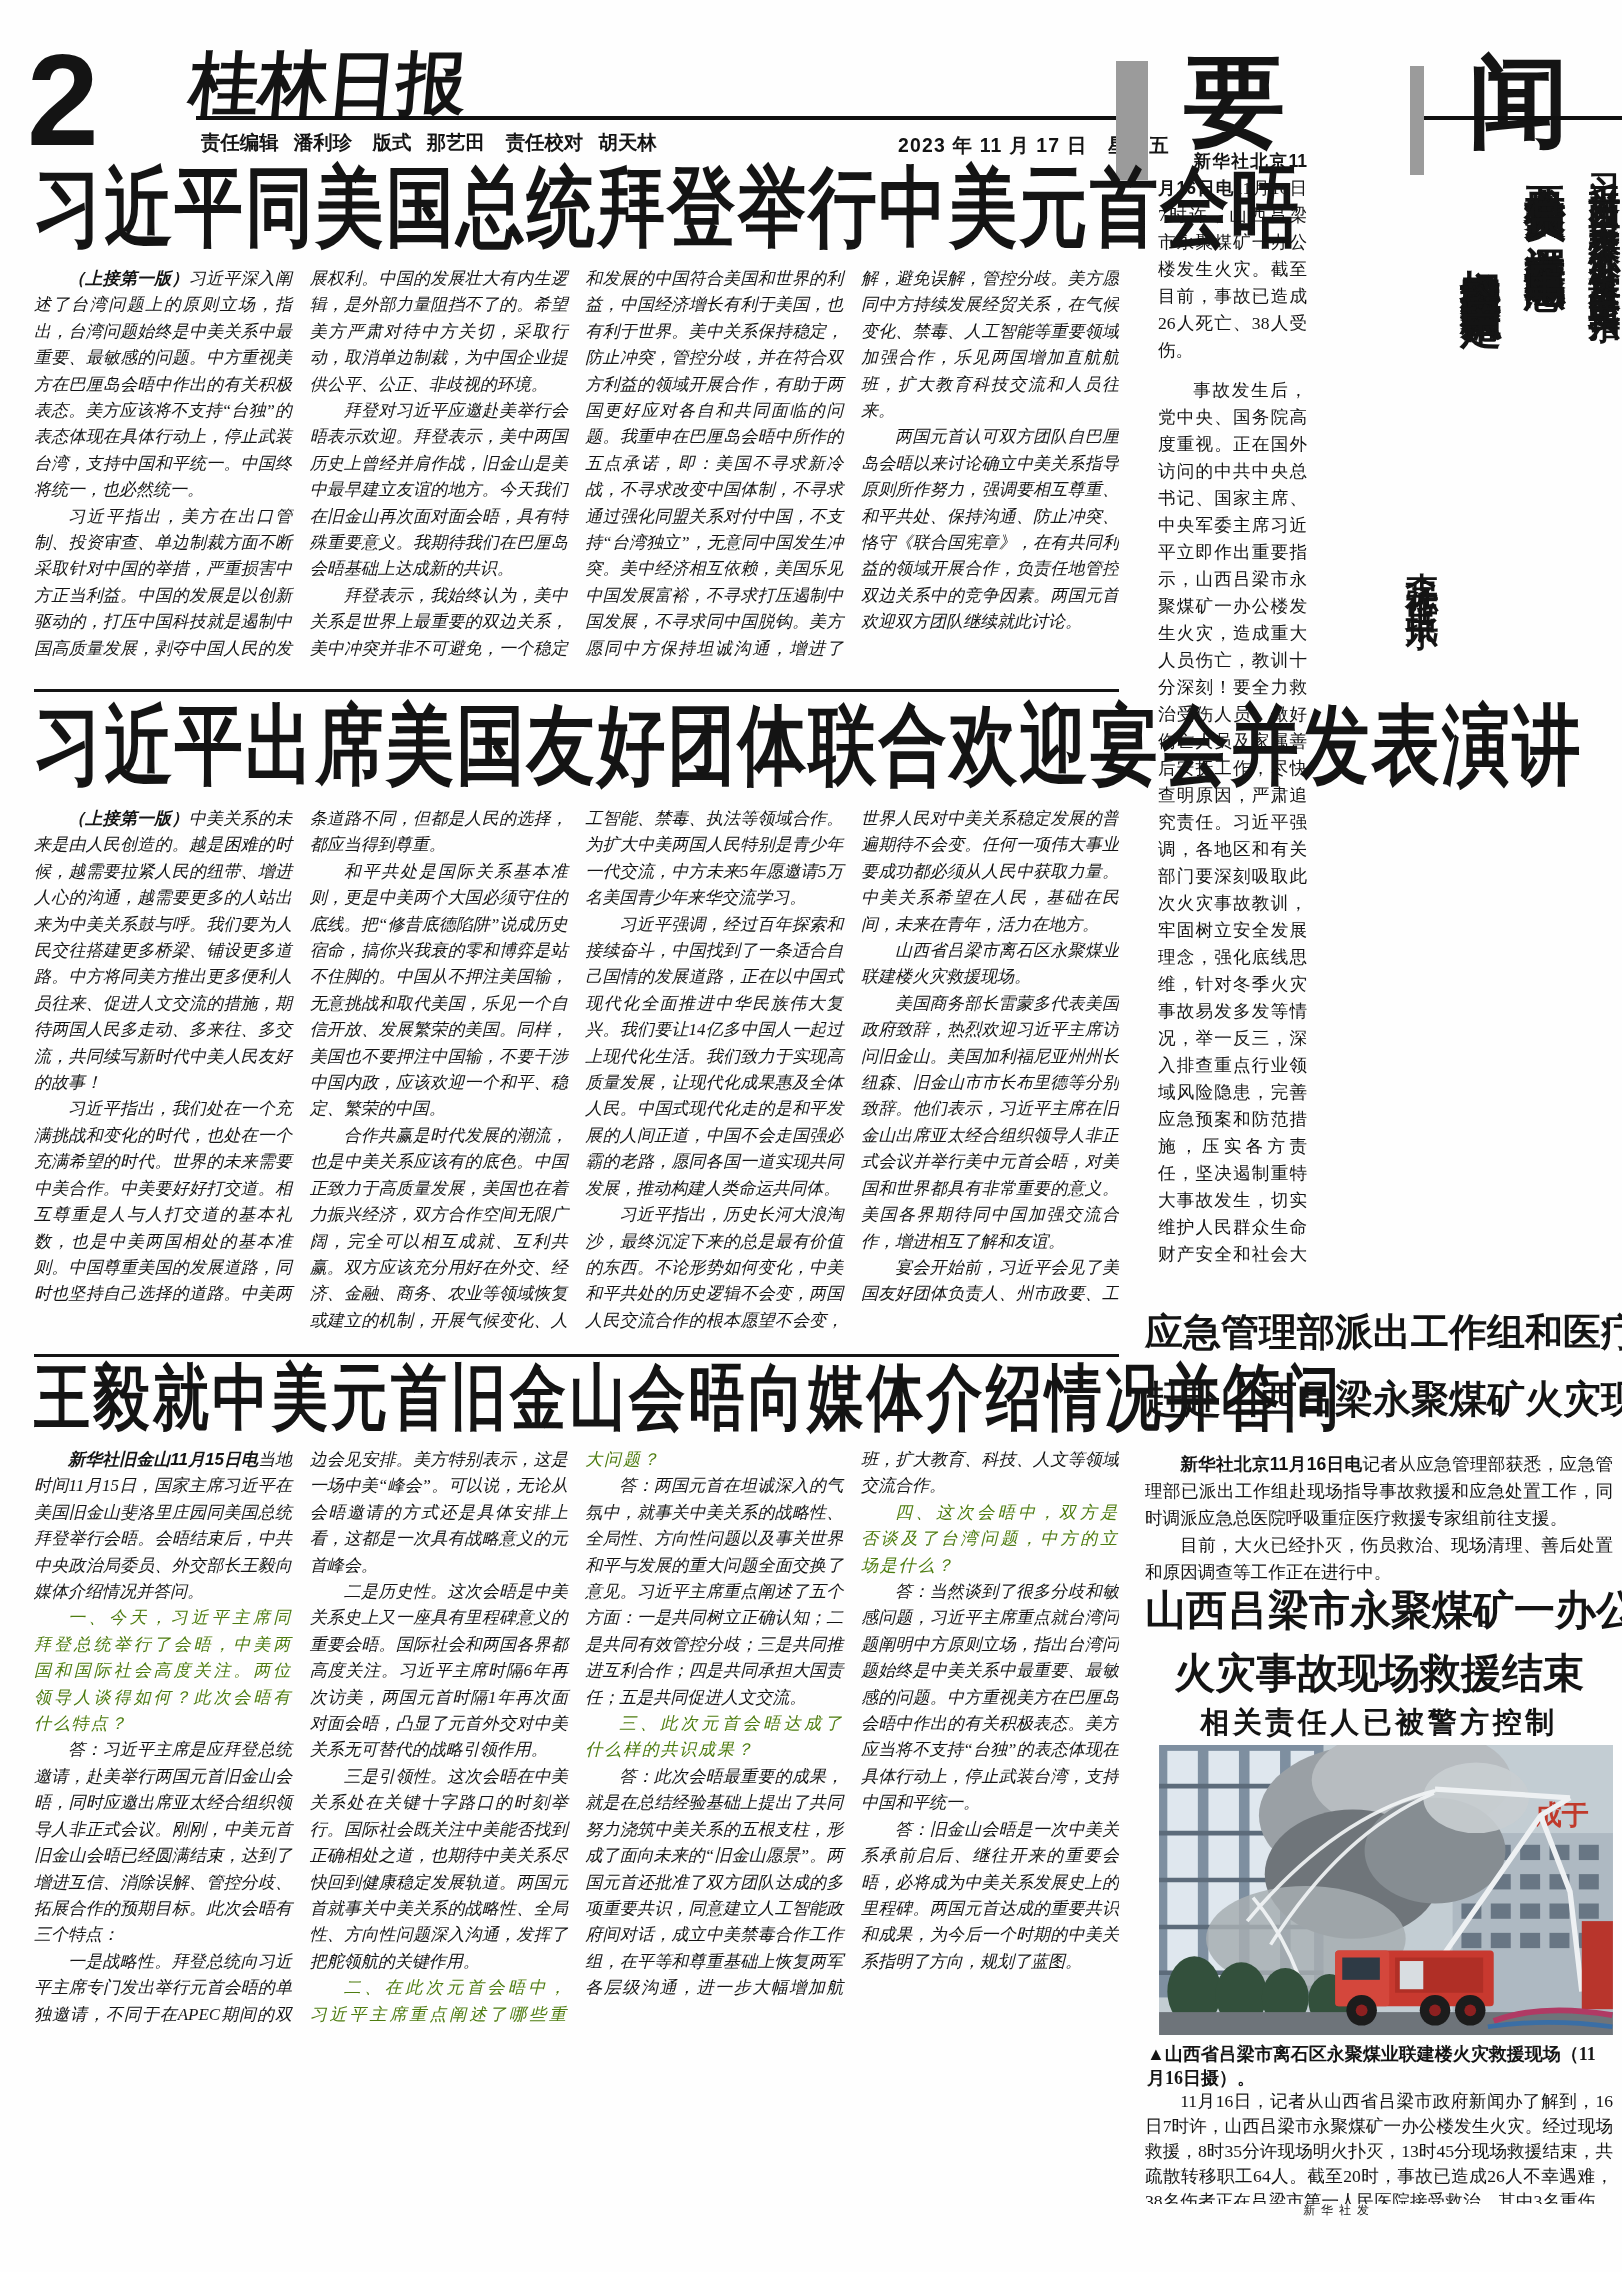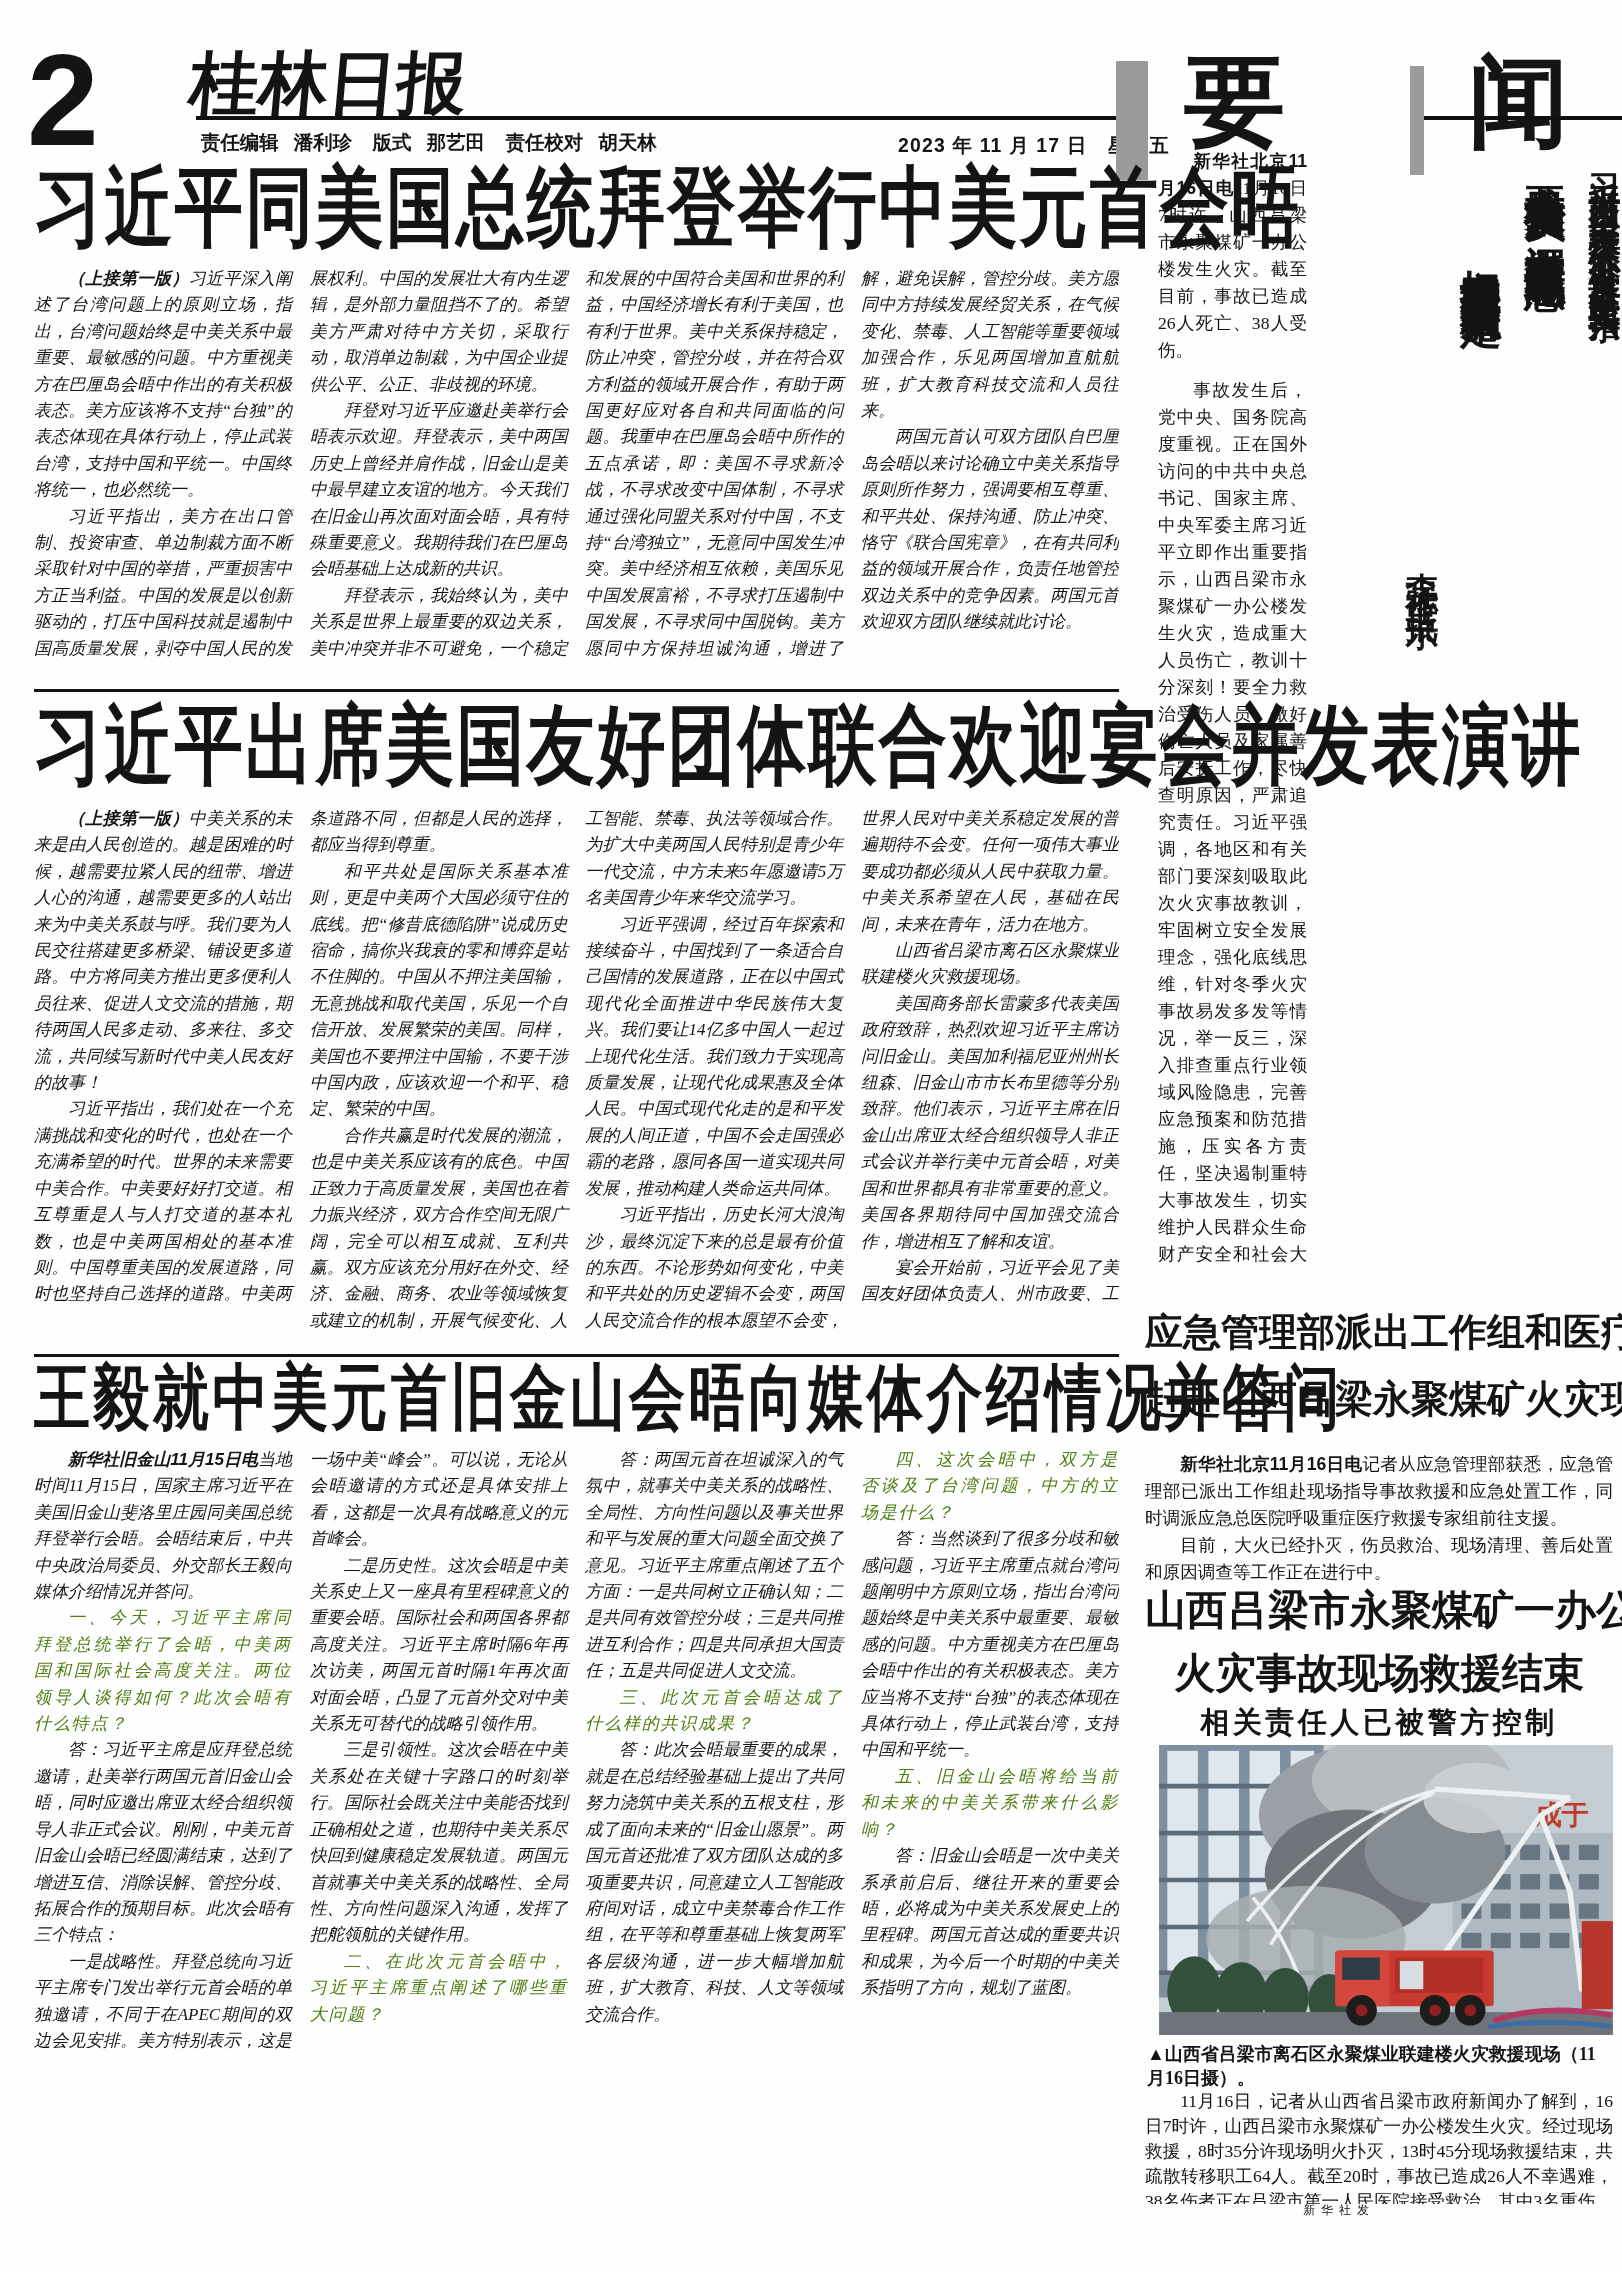--- a/index.html
+++ b/index.html
@@ -130,21 +130,20 @@
     <p>答：习近平主席是应拜登总统邀请，赴美举行两国元首旧金山会晤，同时应邀出席亚太经合组织领导人非正式会议。刚刚，中美元首旧金山会晤已经圆满结束，达到了增进互信、消除误解、管控分歧、拓展合作的预期目标。此次会晤有三个特点：</p>
     <p>一是战略性。拜登总统向习近平主席专门发出举行元首会晤的单独邀请，不同于在APEC期间的双边会见安排。美方特别表示，这是一场中美“峰会”。可以说，无论从会晤邀请的方式还是具体安排上看，这都是一次具有战略意义的元首峰会。</p>
     <p>二是历史性。这次会晤是中美关系史上又一座具有里程碑意义的重要会晤。国际社会和两国各界都高度关注。习近平主席时隔6年再次访美，两国元首时隔1年再次面对面会晤，凸显了元首外交对中美关系无可替代的战略引领作用。</p>
     <p>三是引领性。这次会晤在中美关系处在关键十字路口的时刻举行。国际社会既关注中美能否找到正确相处之道，也期待中美关系尽快回到健康稳定发展轨道。两国元首就事关中美关系的战略性、全局性、方向性问题深入沟通，发挥了把舵领航的关键作用。</p>
     <p class="q">二、在此次元首会晤中，习近平主席重点阐述了哪些重大问题？</p>
     <p>答：两国元首在坦诚深入的气氛中，就事关中美关系的战略性、全局性、方向性问题以及事关世界和平与发展的重大问题全面交换了意见。习近平主席重点阐述了五个方面：一是共同树立正确认知；二是共同有效管控分歧；三是共同推进互利合作；四是共同承担大国责任；五是共同促进人文交流。</p>
     <p class="q">三、此次元首会晤达成了什么样的共识成果？</p>
     <p>答：此次会晤最重要的成果，就是在总结经验基础上提出了共同努力浇筑中美关系的五根支柱，形成了面向未来的“旧金山愿景”。两国元首还批准了双方团队达成的多项重要共识，同意建立人工智能政府间对话，成立中美禁毒合作工作组，在平等和尊重基础上恢复两军各层级沟通，进一步大幅增加航班，扩大教育、科技、人文等领域交流合作。</p>
     <p class="q">四、这次会晤中，双方是否谈及了台湾问题，中方的立场是什么？</p>
     <p>答：当然谈到了很多分歧和敏感问题，习近平主席重点就台湾问题阐明中方原则立场，指出台湾问题始终是中美关系中最重要、最敏感的问题。中方重视美方在巴厘岛会晤中作出的有关积极表态。美方应当将不支持“台独”的表态体现在具体行动上，停止武装台湾，支持中国和平统一。</p>
-    <p class="q">五、旧金山会晤将给当前和未来的中美关系带来什么影响？</p>
     <p>答：旧金山会晤是一次中美关系承前启后、继往开来的重要会晤，必将成为中美关系发展史上的里程碑。两国元首达成的重要共识和成果，为今后一个时期的中美关系指明了方向，规划了蓝图。</p>
   </div>
 
   <div class="abs dir-body">
     <p><span class="lead">新华社北京11月16日电</span><span>11月16日7时许，山西吕梁市永聚煤矿一办公楼发生火灾。截至目前，事故已造成26人死亡、38人受伤。</span></p>
     <p>事故发生后，党中央、国务院高度重视。正在国外访问的中共中央总书记、国家主席、中央军委主席习近平立即作出重要指示，山西吕梁市永聚煤矿一办公楼发生火灾，造成重大人员伤亡，教训十分深刻！要全力救治受伤人员，做好伤亡人员及家属善后安抚工作，尽快查明原因，严肃追究责任。习近平强调，各地区和有关部门要深刻吸取此次火灾事故教训，牢固树立安全发展理念，强化底线思维，针对冬季火灾事故易发多发等情况，举一反三，深入排查重点行业领域风险隐患，完善应急预案和防范措施，压实各方责任，坚决遏制重特大事故发生，切实维护人民群众生命财产安全和社会大局稳定。</p>
     <p>中共中央政治局常委、国务院总理李强作出批示，要求抓紧搜救失联人员，全力救治伤员，最大程度减少伤亡，妥善做好相关善后工作，同时要尽快查明事故原因，依法依规严肃处理。要举一反三加强消防安全管理，对重点行业领域安全生产风险隐患严查密防，坚决防范遏制重特大事故发生。</p>
 
   </div>
   <div class="abs vheads">

